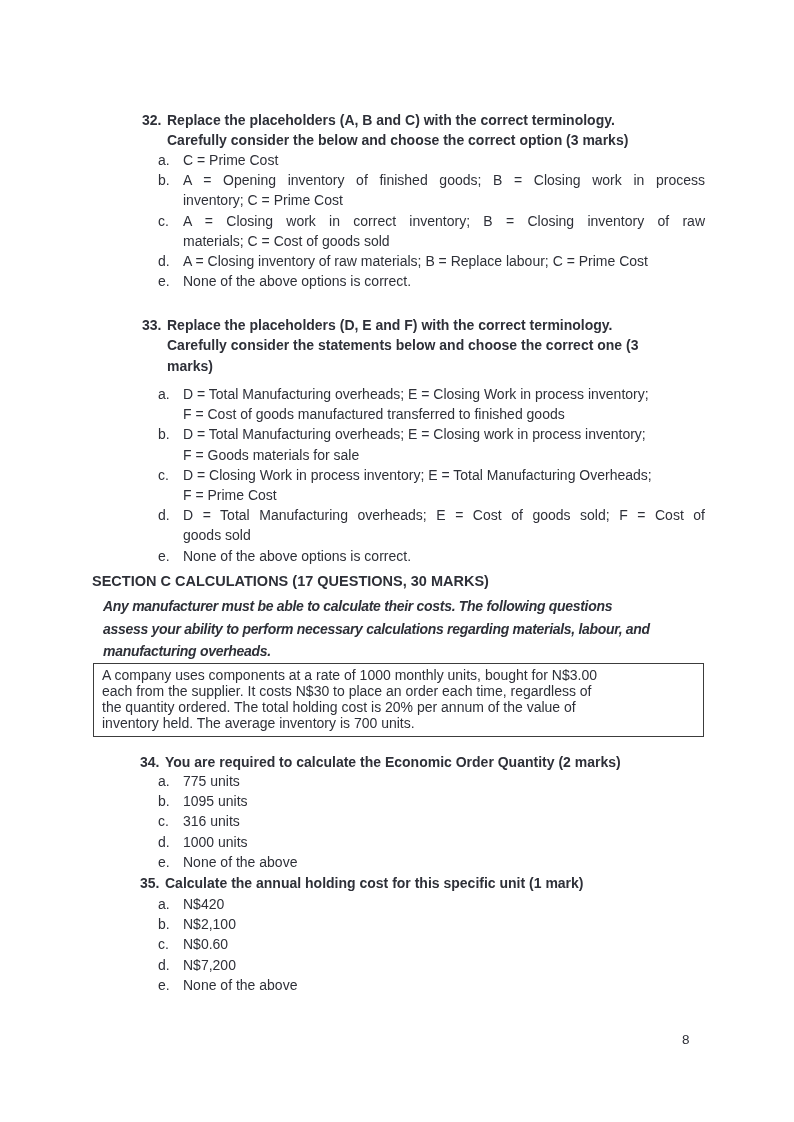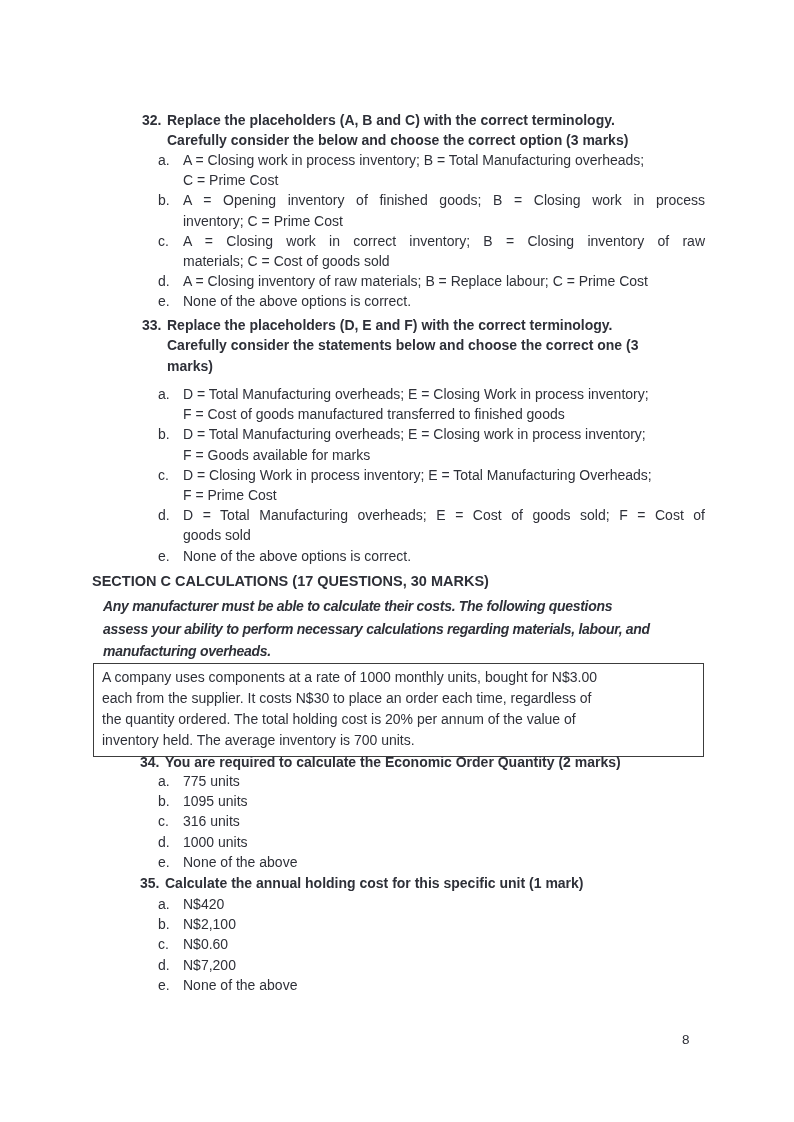--- a/index.html
+++ b/index.html
@@ -62,21 +62,21 @@
     font-style: italic;
     letter-spacing: -0.3px;
     line-height: 22.6px;
   }
   .case-box {
     position: absolute;
     top: 663px; left: 93px; width: 594px;
     border: 1.5px solid #3c3c3c;
     padding: 3px 7px 5px 8px;
     font-size: 14px;
-    line-height: 21px;
+    line-height: 16px;
   }
   .page-num {
     position: absolute;
     top: 1032px; left: 682px;
     font-size: 13.5px;
   }
 </style>
 </head>
 <body>
 
@@ -84,21 +84,20 @@
 
   <div class="qheading" id="q32h">
     <span class="qnum">32.</span>
     <div class="qtext pre">Replace the placeholders (A, B and C) with the correct terminology.
 Carefully consider the below and choose the correct option (3 marks)</div>
   </div>
   <div class="opts" id="q32o">
     <div class="opt">
       <span class="letter">a.</span>
       <div class="otext">
-        <div class="ln">A = Closing work in process inventory; B = Total Manufacturing overheads;</div>
         <div class="ln">C = Prime Cost</div>
       </div>
     </div>
     <div class="opt">
       <span class="letter">b.</span>
       <div class="otext">
         <div class="ln j">A = Opening inventory of finished goods; B = Closing work in process</div>
         <div class="ln">inventory; C = Prime Cost</div>
       </div>
     </div>
@@ -134,21 +133,21 @@
       <span class="letter">a.</span>
       <div class="otext">
         <div class="ln">D = Total Manufacturing overheads; E = Closing Work in process inventory;</div>
         <div class="ln">F = Cost of goods manufactured transferred to finished goods</div>
       </div>
     </div>
     <div class="opt">
       <span class="letter">b.</span>
       <div class="otext">
         <div class="ln">D = Total Manufacturing overheads; E = Closing work in process inventory;</div>
-        <div class="ln">F = Goods available for marks</div>
+        <div class="ln">F = Goods materials for sale</div>
       </div>
     </div>
     <div class="opt">
       <span class="letter">c.</span>
       <div class="otext">
         <div class="ln">D = Closing Work in process inventory; E = Total Manufacturing Overheads;</div>
         <div class="ln">F = Prime Cost</div>
       </div>
     </div>
     <div class="opt">

